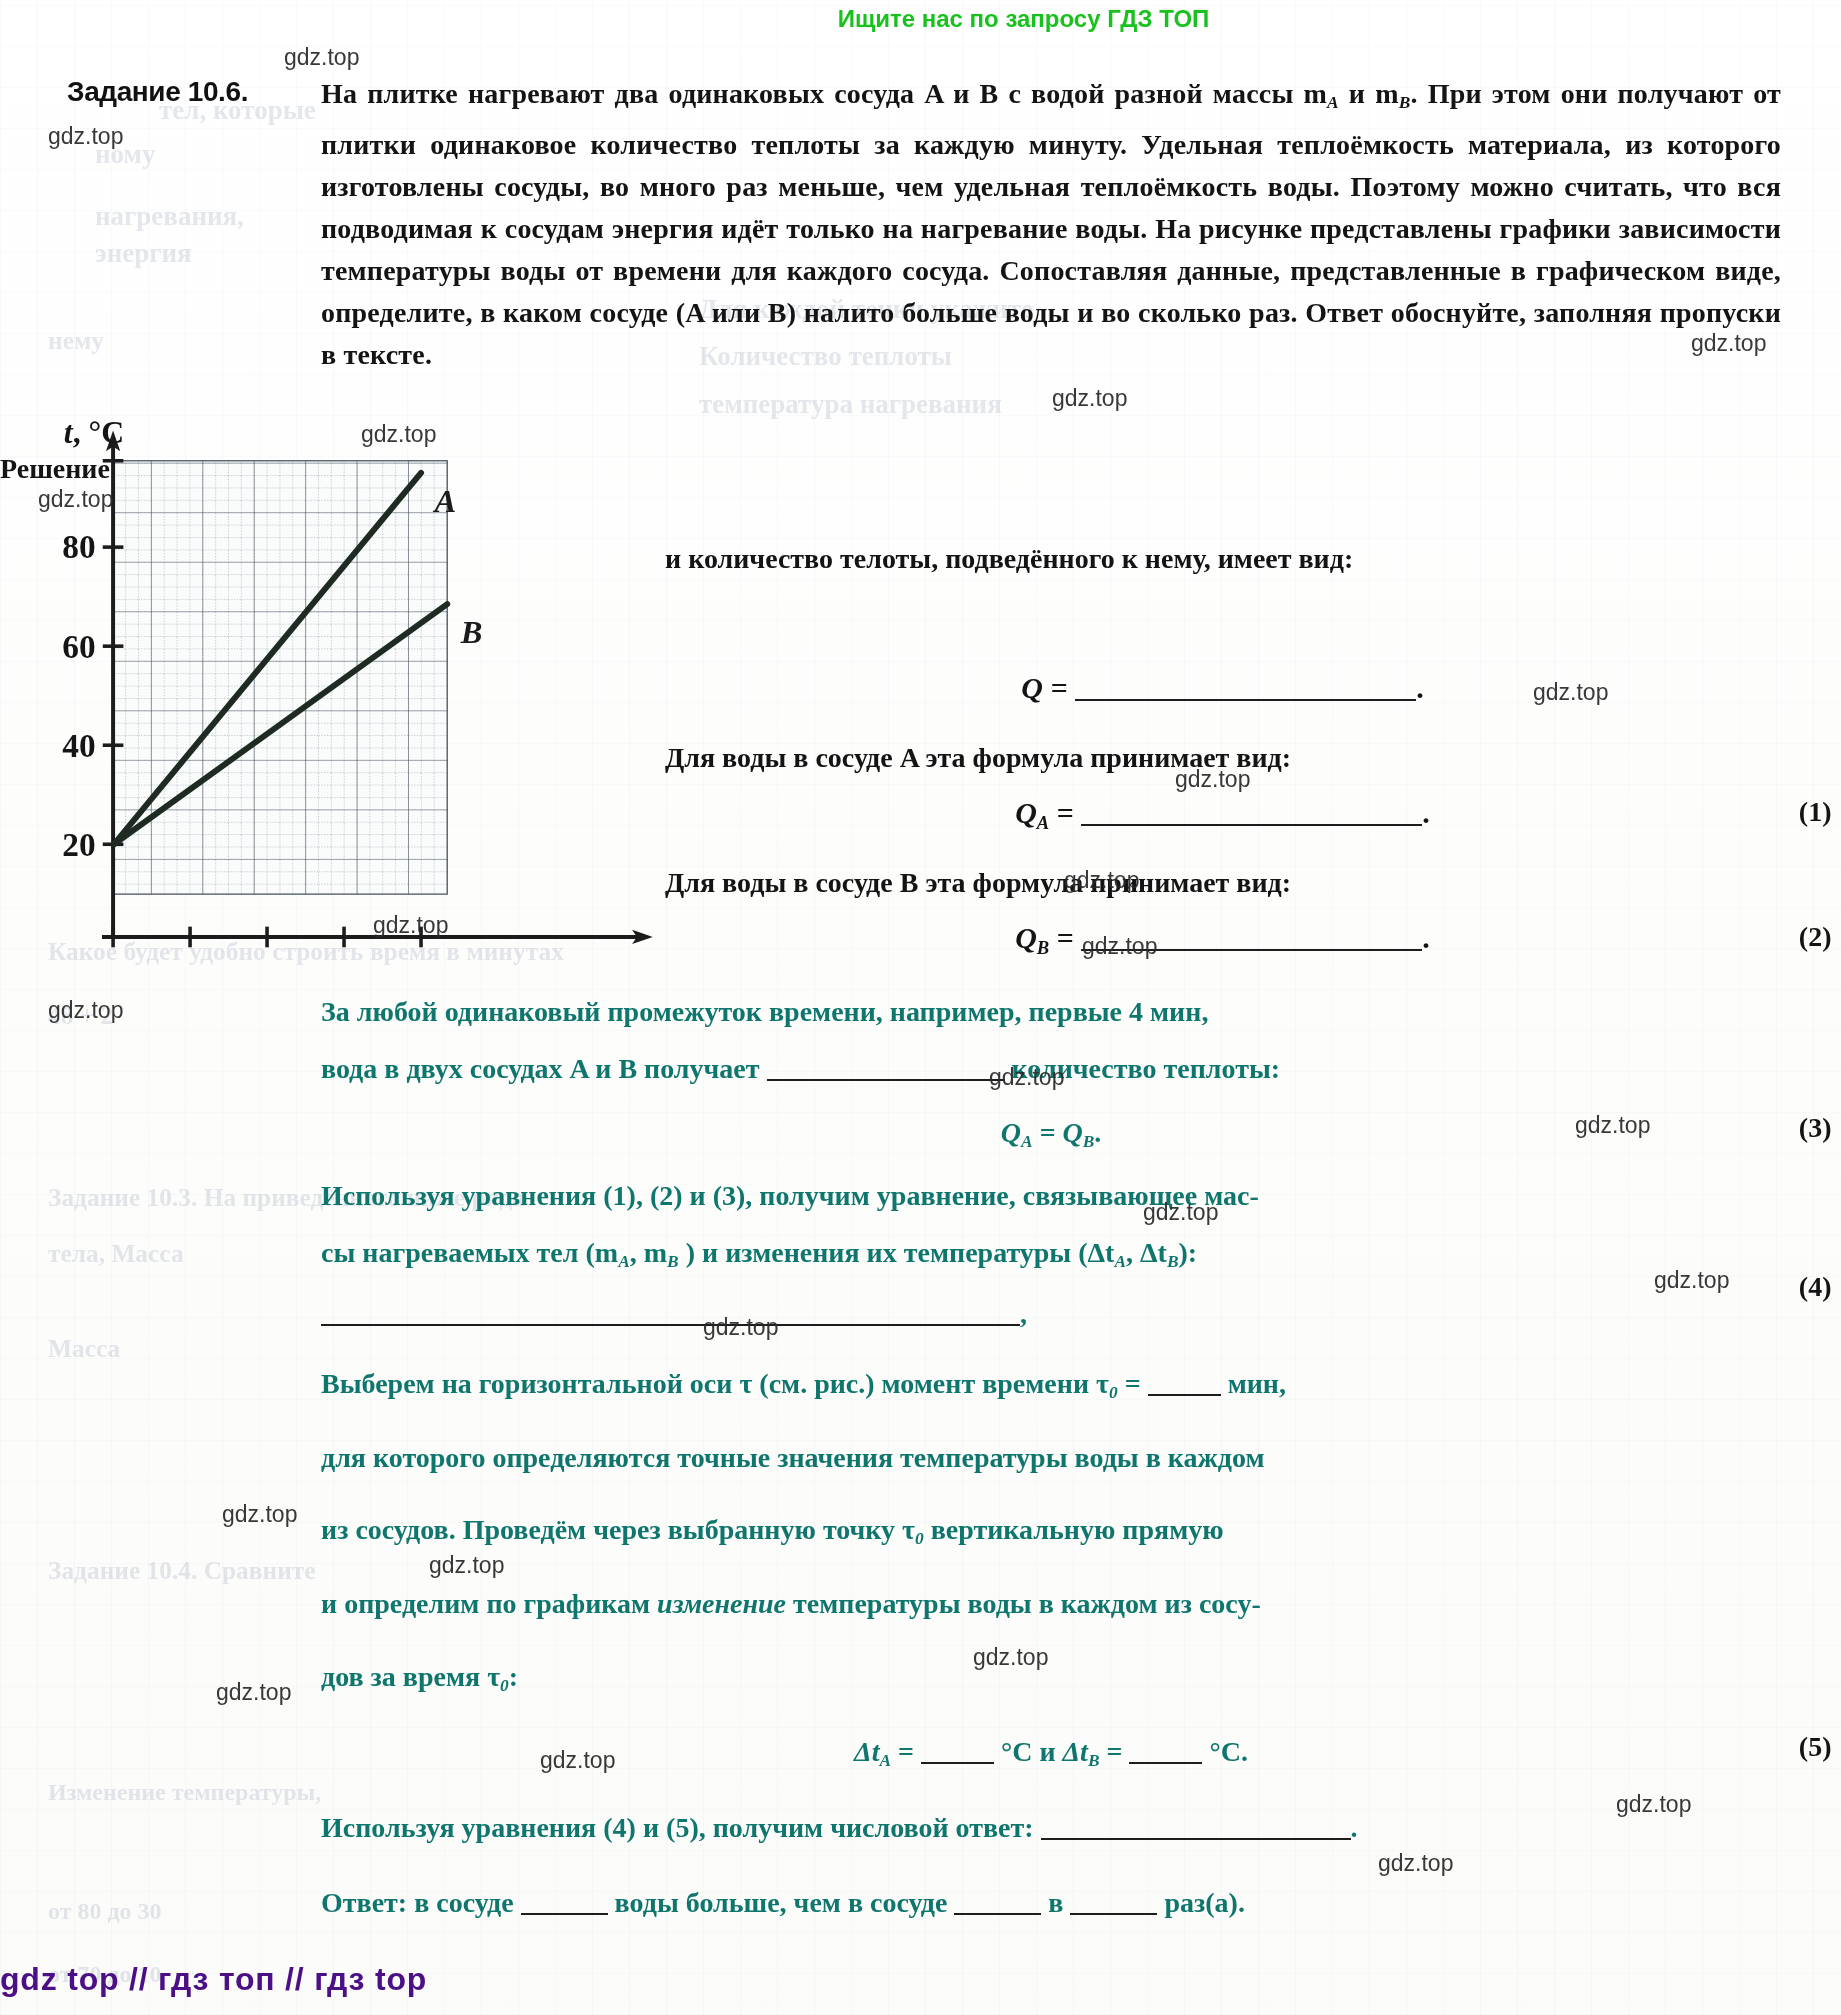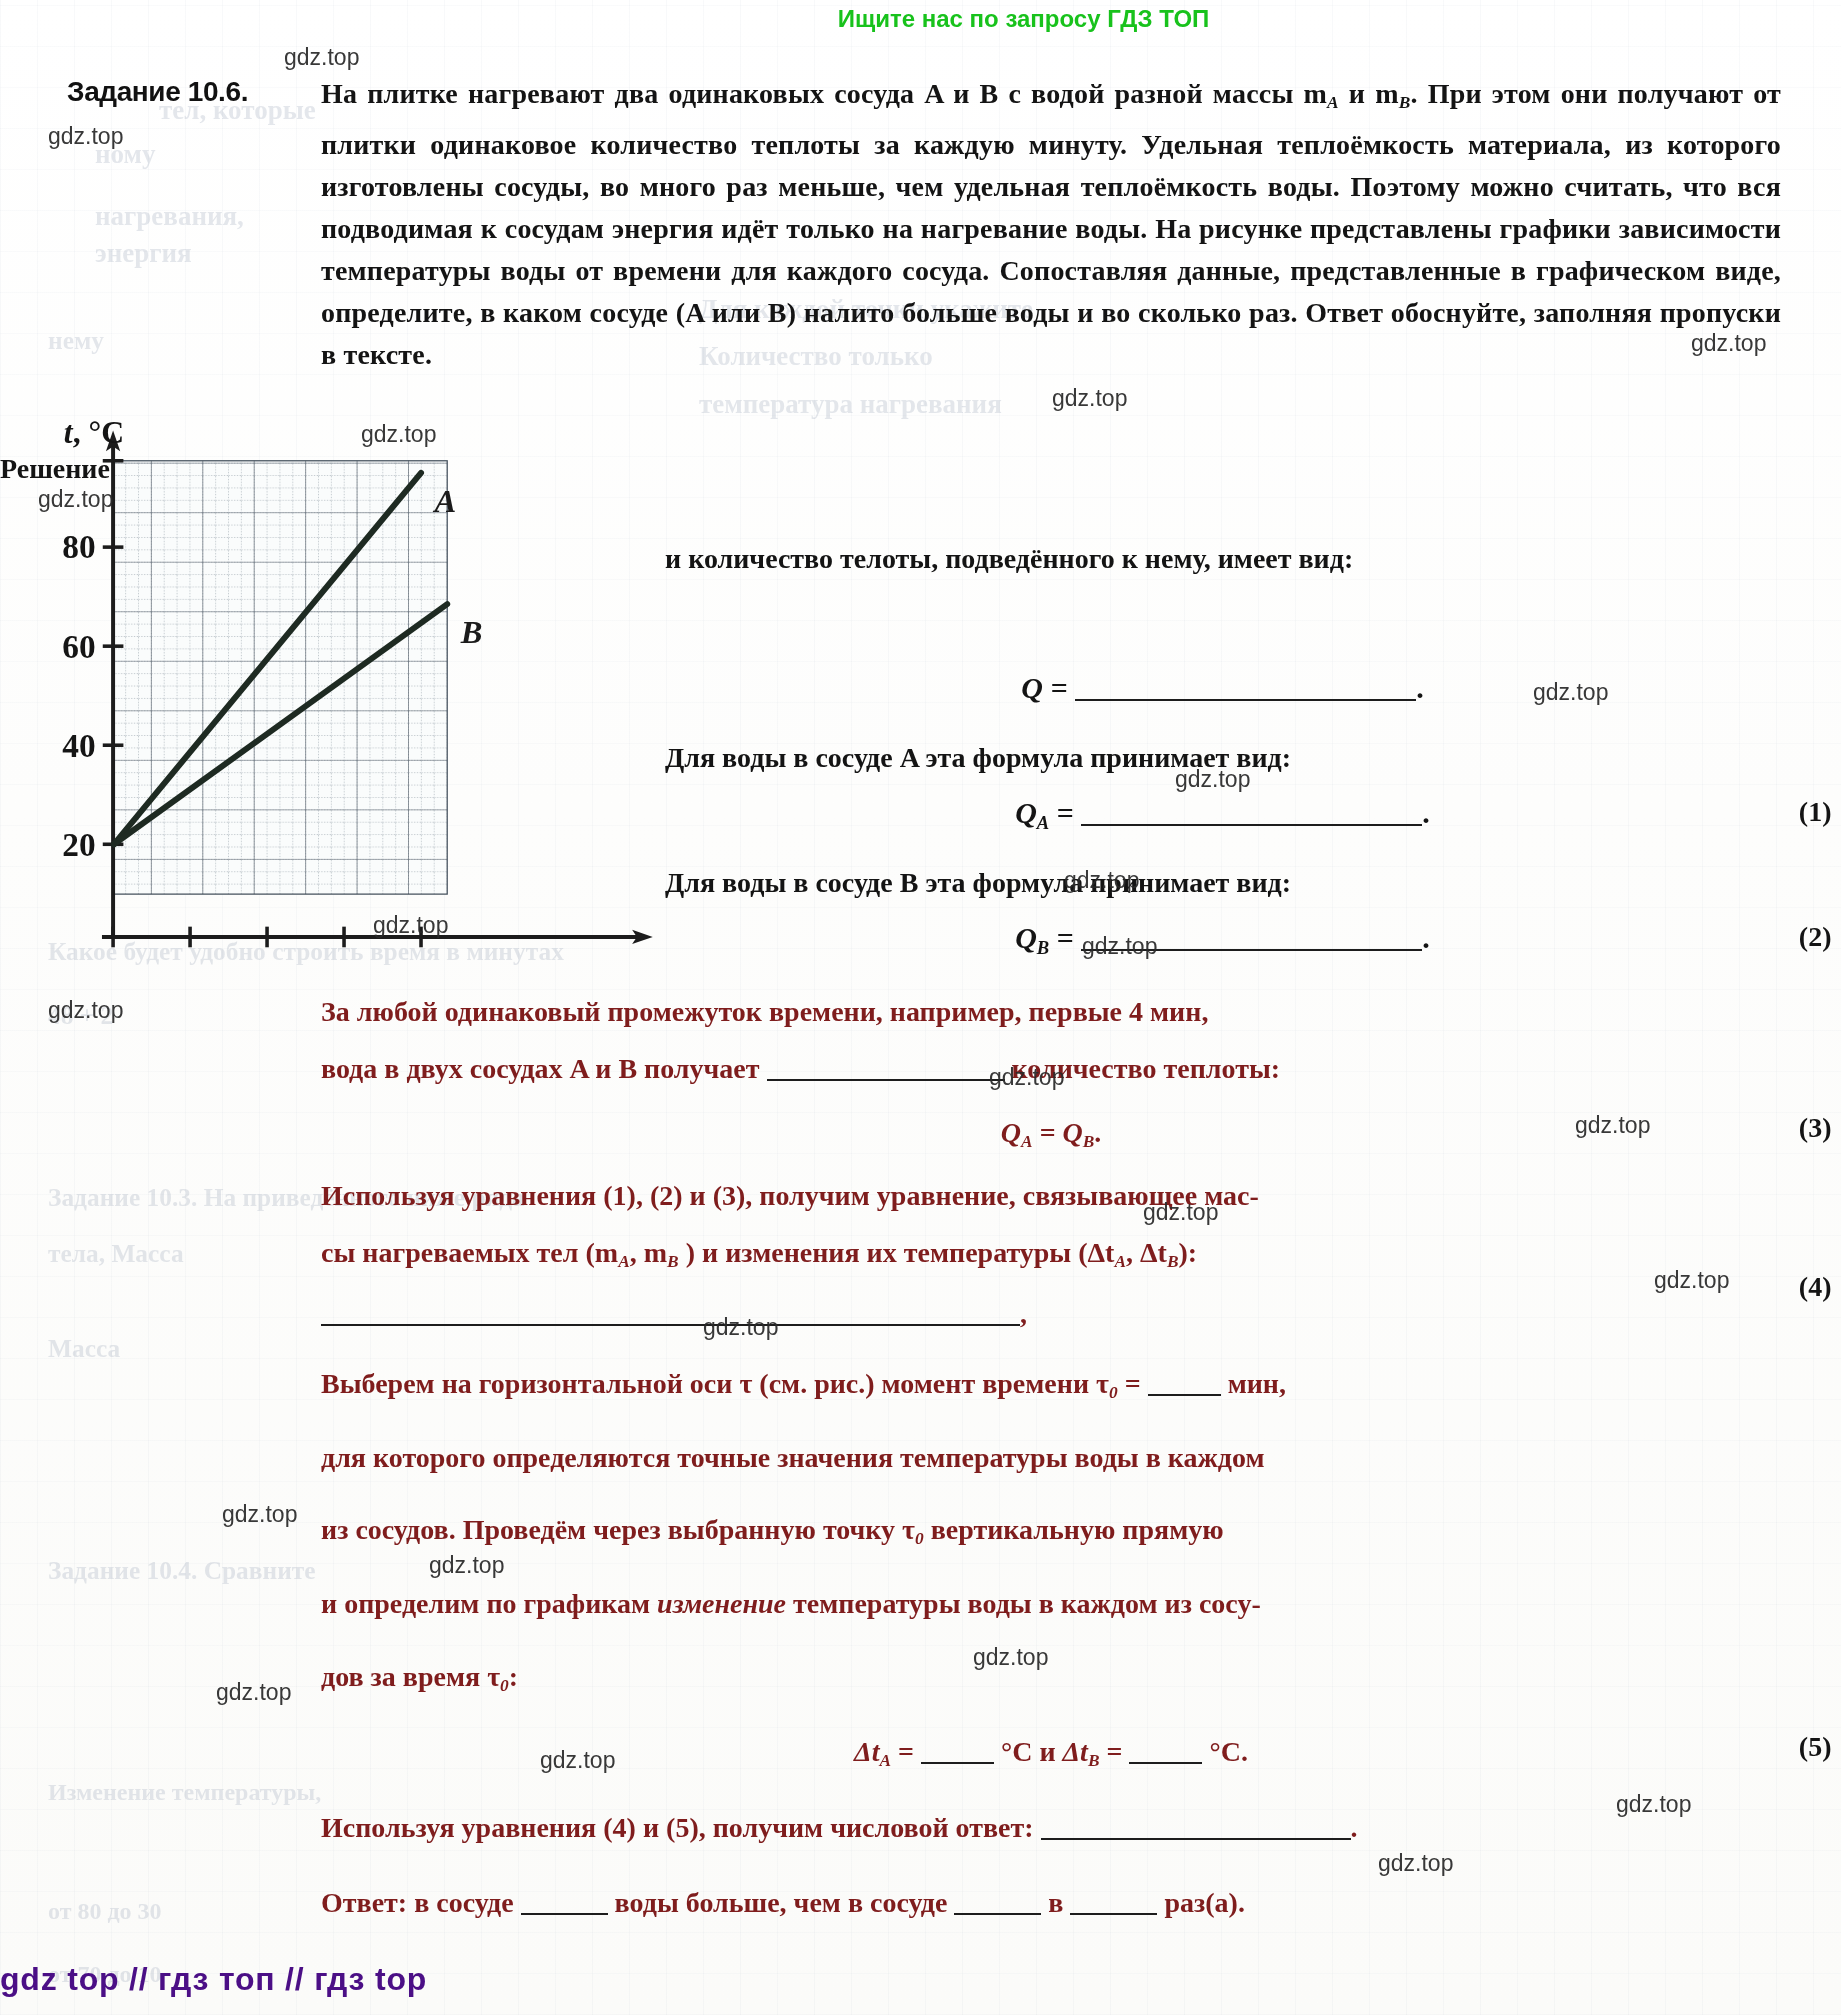--- a/index.html
+++ b/index.html
@@ -115,21 +115,21 @@
   .blk{ position:absolute; left:0; width:1115px; }
   .ctr{ text-align:center; }
 
   .fullrow{
     position:absolute;
     left:321px; width:1460px;
     font-family:"Liberation Serif", serif;
     font-weight:bold;
     font-size:28px;
     line-height:42px;
-    color:#7f1d1d;
+    color:#0f766e;
     z-index:10;
   }
   .just{ text-align:justify; text-justify:inter-word; }
 
   .eqno{
     position:absolute;
     right:9.5px;
     font-family:"Liberation Serif", serif;
     font-weight:bold;
     font-size:28px;
@@ -155,21 +155,21 @@
 <body>
 
 <div class="bleed"></div>
 
 <div class="ghost" style="left:159px;top:95px;font-size:27px;">тел, которые</div>
 <div class="ghost" style="left:95px;top:139px;font-size:27px;">ному</div>
 <div class="ghost" style="left:95px;top:191px;font-size:27px;margin-top:10px;">нагревания,</div>
 <div class="ghost" style="left:95px;top:238px;font-size:27px;">энергия</div>
 <div class="ghost" style="left:48px;top:326px;font-size:25.4px;">нему</div>
 <div class="ghost" style="left:699px;top:294px;font-size:27px;">Для каждой точки укажите</div>
-<div class="ghost" style="left:699px;top:341px;font-size:27px;">Количество только</div>
+<div class="ghost" style="left:699px;top:341px;font-size:27px;">Количество теплоты</div>
 <div class="ghost" style="left:699px;top:389px;font-size:27px;">температура нагревания</div>
 <div class="ghost" style="left:48px;top:937px;font-size:25.4px;">Какое будет удобно строить время в минутах</div>
 <div class="ghost" style="left:48px;top:1001px;font-size:25.4px;">48 + 2</div>
 <div class="ghost" style="left:48px;top:1183px;font-size:25.4px;">Задание 10.3. На приведённого ниже ряда</div>
 <div class="ghost" style="left:48px;top:1239px;font-size:25.4px;">тела, Масса</div>
 <div class="ghost" style="left:48px;top:1334px;font-size:25.4px;">Масса</div>
 <div class="ghost" style="left:48px;top:1556px;font-size:25.4px;">Задание 10.4. Сравните</div>
 <div class="ghost" style="left:48px;top:1779px;font-size:24px;">Изменение температуры,</div>
 <div class="ghost" style="left:48px;top:1898px;font-size:24px;">от 80 до 30</div>
 <div class="ghost" style="left:48px;top:1961px;font-size:24px;">от 70 до 10</div>

